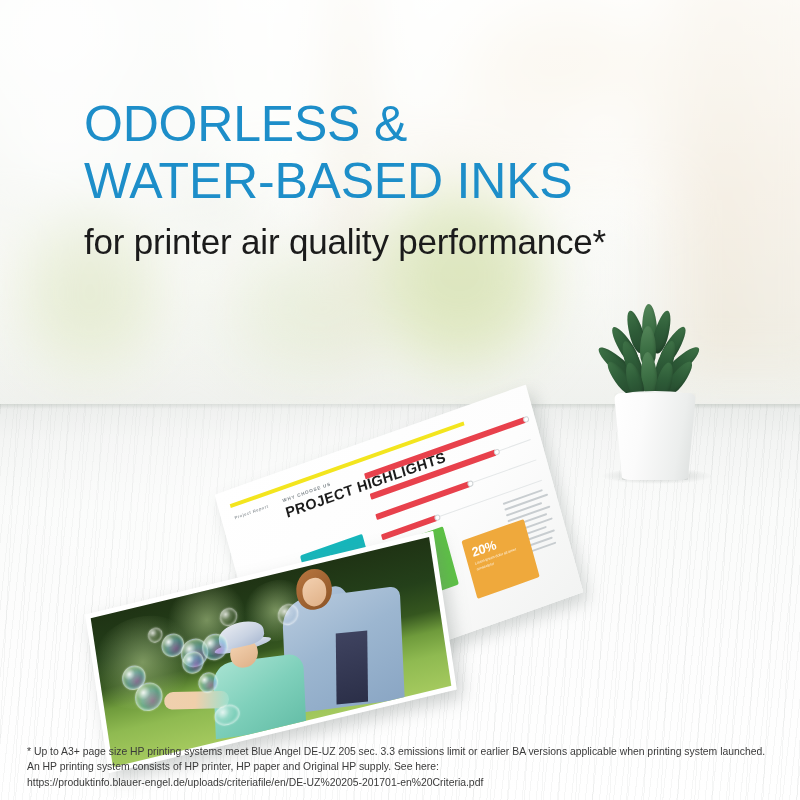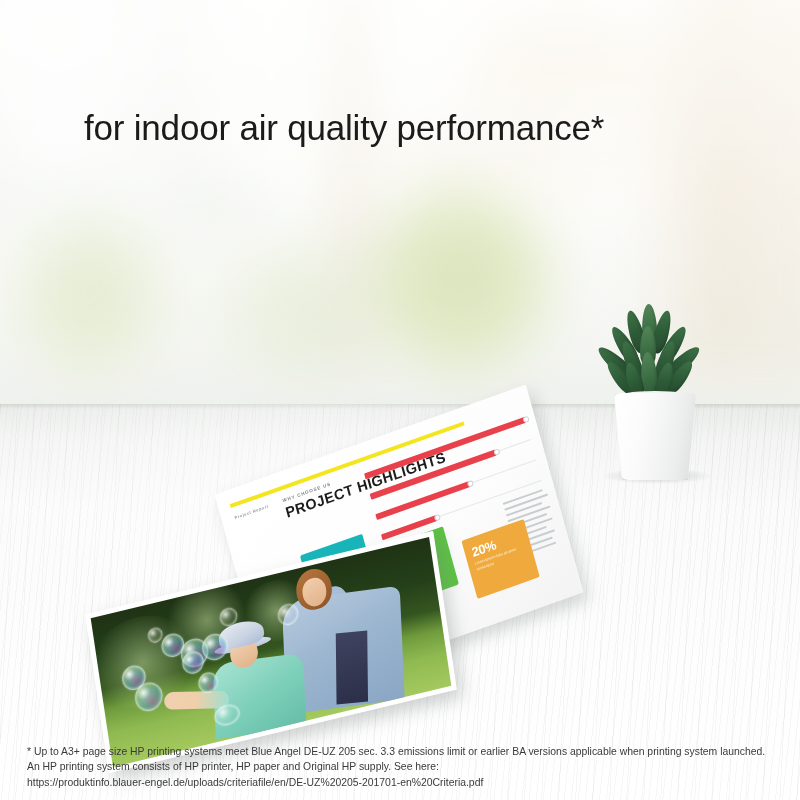--- a/index.html
+++ b/index.html
@@ -510,19 +510,21 @@
       <div class="bubble" style="left:106px; top:44px;  width:24px; height:24px;"></div>
       <div class="bubble" style="left:97px;  top:80px;  width:18px; height:18px;"></div>
       <div class="bubble plain" style="left:128px; top:22px;  width:16px; height:16px;"></div>
       <div class="bubble plain" style="left:186px; top:32px;  width:19px; height:19px;"></div>
       <div class="bubble plain" style="left:108px; top:116px; width:24px; height:18px;"></div>
       <div class="bubble plain" style="left:54px;  top:24px;  width:13px; height:13px;"></div>
     </div>
   </div>
 
   <div class="headline-wrap">
-    <p class="subheadline">for indoor air quality performance*</p>
+    <h1 class="headline">ODORLESS &amp;
+WATER-BASED INKS</h1>
+    <p class="subheadline">for printer air quality performance*</p>
   </div>
 
   <p class="footnote">* Up to A3+ page size HP printing systems meet Blue Angel DE-UZ 205 sec. 3.3 emissions limit or earlier BA versions applicable when printing system launched. An HP printing system consists of HP printer, HP paper and Original HP supply. See here:
 https://produktinfo.blauer-engel.de/uploads/criteriafile/en/DE-UZ%20205-201701-en%20Criteria.pdf</p>
 
 </div>
 
 </body></html>

